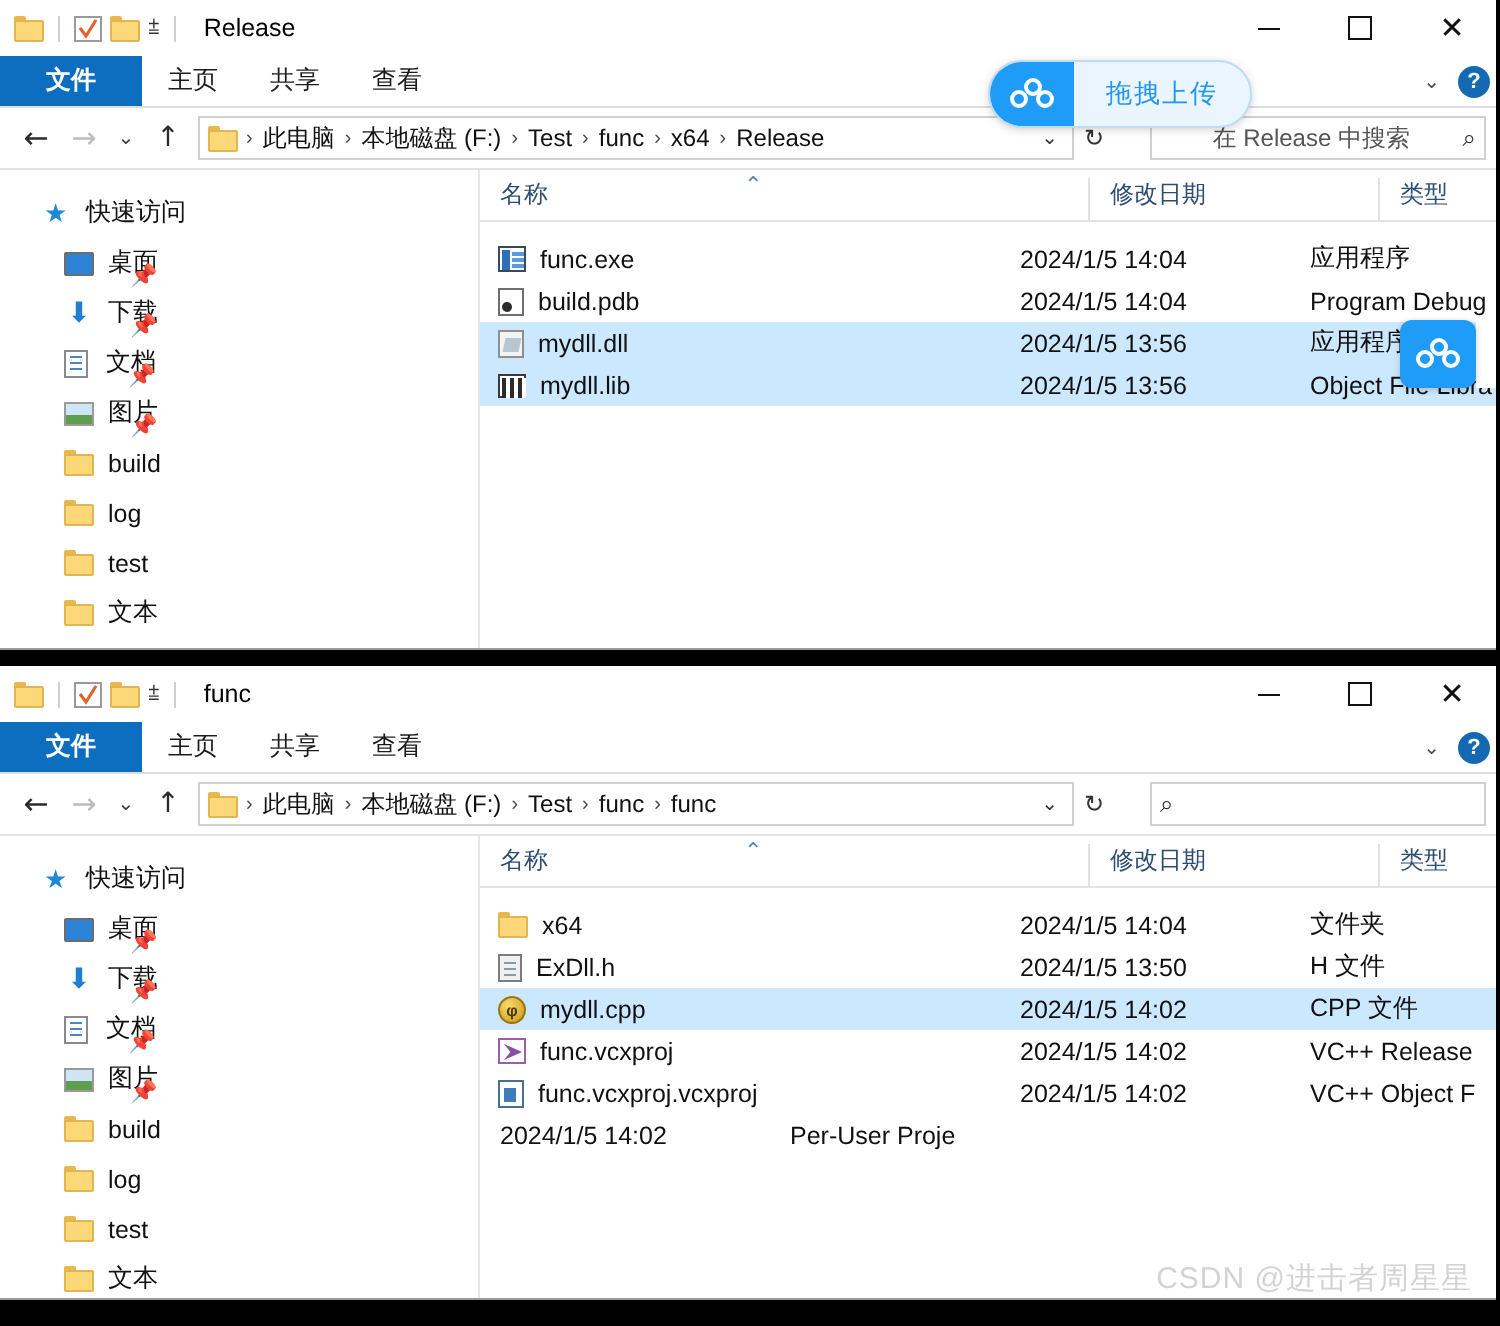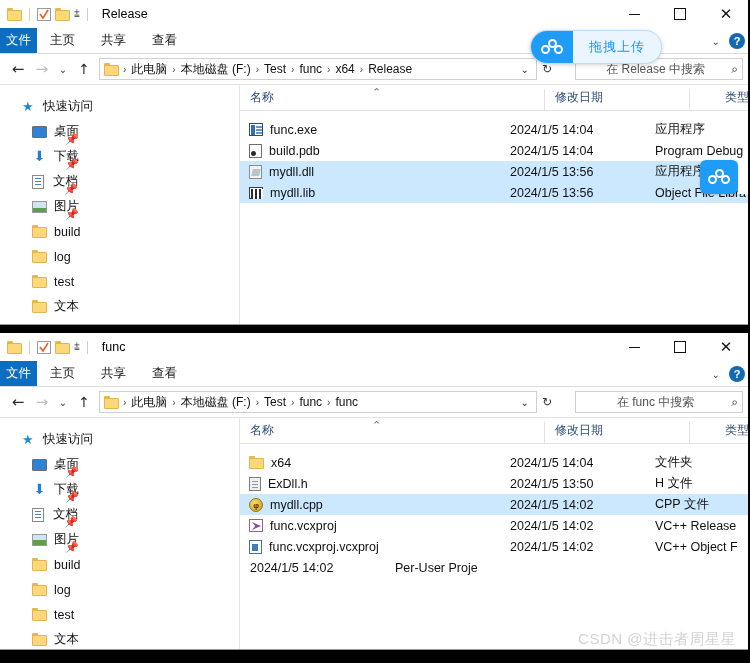--- a/index.html
+++ b/index.html
@@ -55,21 +55,21 @@
   
   .ribbon {
     height: 26px; background: #ffffff; display: flex; align-items: stretch;
     position: relative;
     border-bottom: 1px solid #dededf;
   }
   .rtab {
     display: flex; align-items: center; justify-content:center;
     font-size: 12.5px; color: #1b1b1b; padding: 0 13px; white-space: nowrap;
   }
-  .rtab.file { background:#0d6ebf; color:#fff; padding: 0 6px; font-weight:400;}
+  .rtab.file { background:#0d6ebf; color:#fff; padding: 0 23px; font-weight:700;}
   .ribbon-right { position:absolute; right: 4px; top:0; height:26px; display:flex; align-items:center; gap:9px;}
   .chev-down { color:#4a4a4a; font-size:10px; }
   .help-circle {
     width:16px;height:16px;border-radius:50%;background:#1569b3;color:#fff;
     font-size:11px;display:flex;align-items:center;justify-content:center;font-weight:bold;
   }
 
   
   .navbar {
     height: 31px; background:#fff; display:flex; align-items:center;
@@ -122,21 +122,21 @@
     height: 26px; display:flex; align-items:flex-end; position:relative;
     border-bottom: 1px solid #e3e3e3;
   }
   .col {
     font-size: 12px; color: #2d4d72; padding: 0 0 4px 10px; position:relative;
     white-space:nowrap;
   }
   .col + .col { border-left: 1px solid #e1e1e1; }
   .col.name { width: 260px; }
   .col.date { width: 145px; margin-left: 44px; }
-  .col.type { flex:1;text-align:right; }
+  .col.type { flex:1; }
   .sortcaret {
     position:absolute; left: 132px; top: -3px; font-size:11px; color:#5a7fae;
   }
   .row {
     height: 21px; display:flex; align-items:center; font-size: 12.5px; color:#111;
     white-space:nowrap;
   }
   .row.selected { background: #cce8ff; }
   .row .c-name { width: 260px; display:flex; align-items:center; padding-left: 9px; gap:7px; overflow:hidden;}
   .row .c-date { width: 145px; padding-left: 10px; }
@@ -177,21 +177,21 @@
   .ic-vcx::after{content:"";position:absolute;left:2px;top:2px;width:9px;height:8px;background:#8a4fa0;
     clip-path:polygon(0 0,100% 50%,0 100%,35% 50%);}
   .ic-filters { width:13px;height:14px; background:#fff; border:1px solid #4a6f95;}
   .ic-filters::after{content:"";position:absolute;left:2px;top:3px;width:6px;height:7px;background:#3f7cba;}
   .ic-user { width:13px;height:14px; background:#fff; border:1px solid #8a4a4a;}
   .ic-user::after{content:"";position:absolute;left:2px;top:3px;width:8px;height:8px;background:#c0504d;
     clip-path:polygon(0 0,100% 0,100% 100%,50% 70%,0 100%);}
 
   
   .upload-widget {
-    position:absolute; left: 530px; top: 30px; width: 132px; height: 34px;
+    position:absolute; left: 494px; top: 30px; width: 132px; height: 34px;
     display:flex; align-items:center; border-radius: 17px; overflow:hidden;
     background:#eaf5ff; box-shadow: 0 1px 4px rgba(0,0,0,.18);
     border:1px solid #bfdcf7;
   }
   .upload-logo {
     width: 42px; height: 100%; background:#1f9cf7; display:flex; align-items:center; justify-content:center;
   }
   .upload-label { flex:1; text-align:center; font-size: 13px; color:#2196f3; letter-spacing:1px;}
 
   .float-badge {
@@ -468,21 +468,20 @@
           <span class="crumb">Test</span>
           <span class="crumb-sep">›</span>
           <span class="crumb">func</span>
           <span class="crumb-sep">›</span>
           <span class="crumb">func</span>
         </div>
         <span class="addr-drop">⌄</span>
       </div>
       <div class="refresh">↻</div>
       <div class="searchbox">
-        <span class="search-ph">在 func 中搜索</span>
         <span class="search-ico">⌕</span>
       </div>
     </div>
 
     <div class="wbody" style="height:231px">
       <div class="sidebar">
         <div class="nav-item root">
           <span class="ic ic-star">★</span>
           <span class="lbl" style="margin-left:6px">快速访问</span>
         </div>

